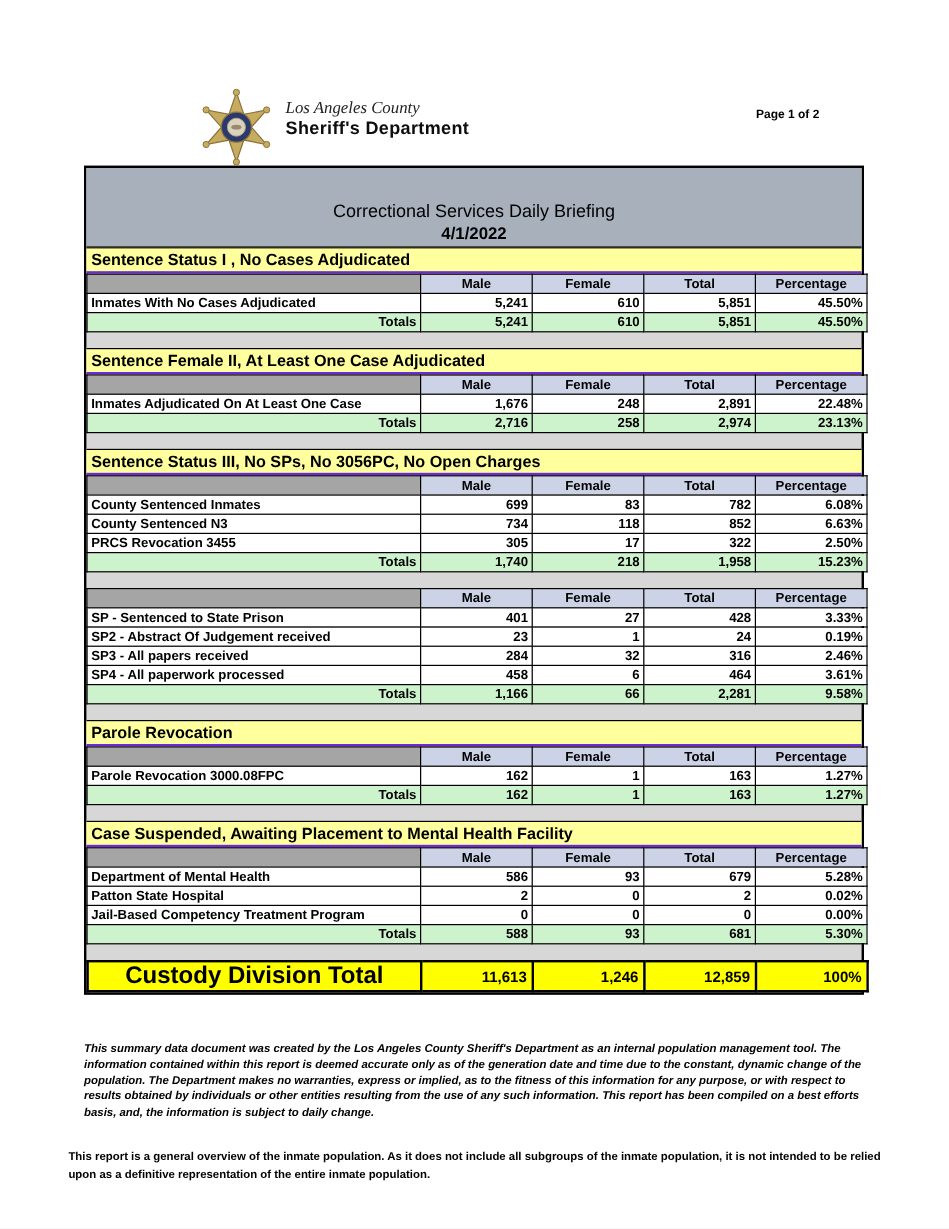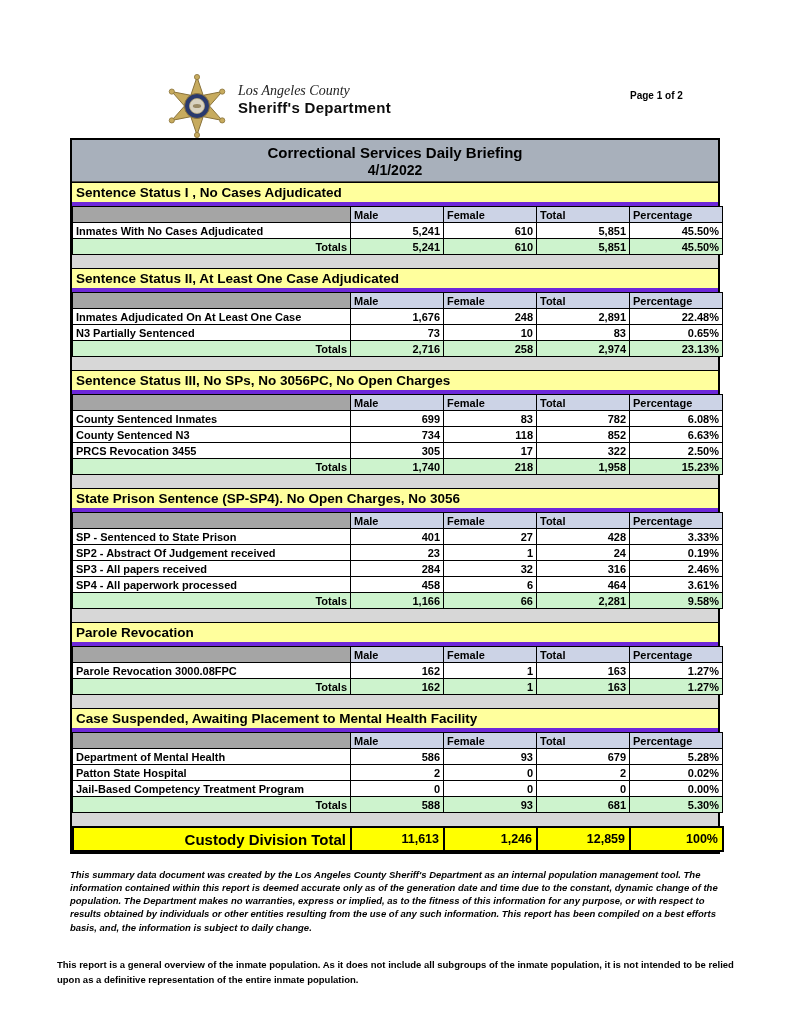--- a/index.html
+++ b/index.html
@@ -11,48 +11,48 @@
   .agency{position:absolute;left:238px;top:84px;line-height:1.05;}
   .agency-l1{font-family:"Liberation Serif", serif;font-style:italic;font-size:14px;color:#222;}
   .agency-l2{font-weight:bold;font-size:15px;letter-spacing:.3px;color:#0d0d0d;margin-top:1px;}
   .page-ind{position:absolute;left:630px;top:90px;font-size:10px;font-weight:bold;}
 
   .briefing{
     position:absolute;left:70px;top:138px;width:650px;box-sizing:border-box;
     background:#d7d7d7;border:2px solid #000;
   }
   .title-bar{background:#a8b0bb;text-align:center;padding:4px 0 3px;border-bottom:1px solid #4a4a4a;}
-  .tb-title{font-size:15px;font-weight:bold;}
+  .tb-title{font-size:15px;font-weight:normal;margin-top:24px;}
   .tb-date{font-size:14px;font-weight:bold;margin-top:1px;}
 
   .sec{margin:0 0 13px 0;}
   .sec-head{
     background:#ffff9d;font-weight:bold;font-size:13.5px;height:19px;line-height:19px;
-    padding-left:4px;border-top:1px solid #000;border-bottom:4px solid #6d28d9;
+    padding-left:4px;border-top:1px solid #000;border-bottom:2px solid #6d28d9;
     white-space:nowrap;overflow:hidden;
   }
   table.dt{width:100%;border-collapse:collapse;table-layout:fixed;}
   .dt td{
     border:1px solid #000;height:15px;font-size:11px;font-weight:bold;
     padding:0 3px;white-space:nowrap;overflow:hidden;
   }
   col.w0{width:278px;}
   col.w1{width:93px;}
-  tr.ch td{background:#ccd3e6;text-align:left;margin-left:29px;}
+  tr.ch td{background:#ccd3e6;text-align:center;margin-left:29px;}
   tr.ch td.spc{background:#a5a5a5;}
   tr.dr td{background:#ffffff;}
   tr.dr td.lb{text-align:left;}
   td.nm{text-align:right;}
   tr.tt td{background:#cdf3cd;}
   tr.tt td.tl{text-align:right;}
 
   table.ct{width:100%;border-collapse:collapse;table-layout:fixed;}
   .ct td{border:2px solid #000;background:#ffff00;height:22px;font-weight:bold;
          padding:0 4px;white-space:nowrap;overflow:hidden;}
-  .ct td.lb{text-align:right;font-size:15px;}
+  .ct td.lb{text-align:center;font-size:20px;}
   .ct td.nm{font-size:12.5px;}
 
   .disclaimer{
     position:absolute;left:70px;top:858px;width:652px;
     font-size:9.5px;font-weight:bold;font-style:italic;line-height:1.4;
   }
   .overview-note{
     position:absolute;left:57px;top:947px;width:678px;
     font-size:9.5px;font-weight:bold;line-height:1.6;
   }
@@ -116,21 +116,21 @@
           <td class="nm">5,241</td>
           <td class="nm">610</td>
           <td class="nm">5,851</td>
           <td class="nm">45.50%</td>
         </tr>
       </tbody>
     </table>
   </section>
 
   <section class="sec">
-    <div class="sec-head">Sentence Status II, At Least One Case Adjudicated</div>
+    <div class="sec-head">Sentence Female II, At Least One Case Adjudicated</div>
     <table class="dt">
       <colgroup>
           <col class="w0">
           <col class="w1">
           <col class="w1">
           <col class="w1">
           <col class="w1">
         </colgroup>
       <tbody>
         <tr class="ch">
@@ -140,27 +140,20 @@
           <td>Total</td>
           <td>Percentage</td>
         </tr>
         <tr class="dr">
           <td class="lb">Inmates Adjudicated On At Least One Case</td>
           <td class="nm">1,676</td>
           <td class="nm">248</td>
           <td class="nm">2,891</td>
           <td class="nm">22.48%</td>
         </tr>
-        <tr class="dr">
-          <td class="lb">N3 Partially Sentenced</td>
-          <td class="nm">73</td>
-          <td class="nm">10</td>
-          <td class="nm">83</td>
-          <td class="nm">0.65%</td>
-        </tr>
         <tr class="tt">
           <td class="tl">Totals</td>
           <td class="nm">2,716</td>
           <td class="nm">258</td>
           <td class="nm">2,974</td>
           <td class="nm">23.13%</td>
         </tr>
       </tbody>
     </table>
   </section>
@@ -209,21 +202,20 @@
           <td class="nm">1,740</td>
           <td class="nm">218</td>
           <td class="nm">1,958</td>
           <td class="nm">15.23%</td>
         </tr>
       </tbody>
     </table>
   </section>
 
   <section class="sec">
-    <div class="sec-head">State Prison Sentence (SP-SP4). No Open Charges, No 3056</div>
     <table class="dt">
       <colgroup>
           <col class="w0">
           <col class="w1">
           <col class="w1">
           <col class="w1">
           <col class="w1">
         </colgroup>
       <tbody>
         <tr class="ch">

